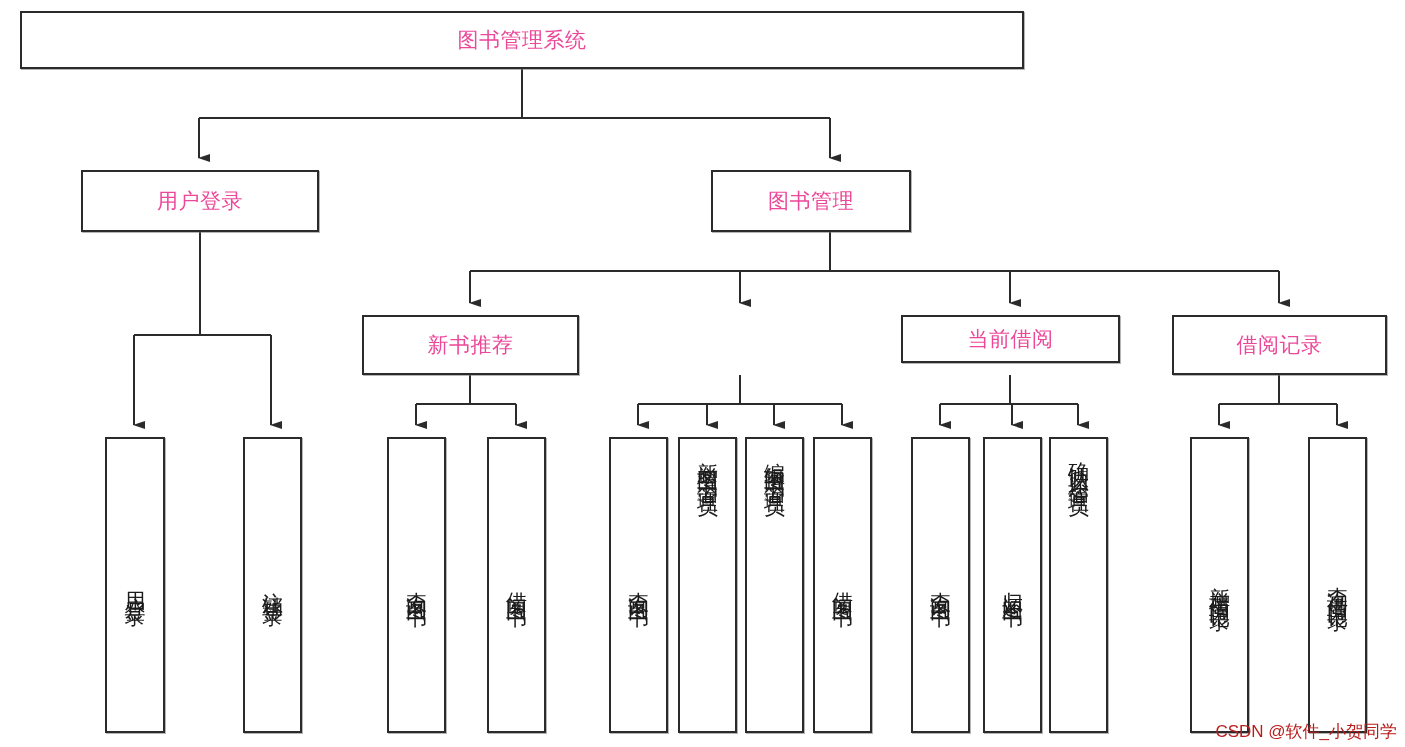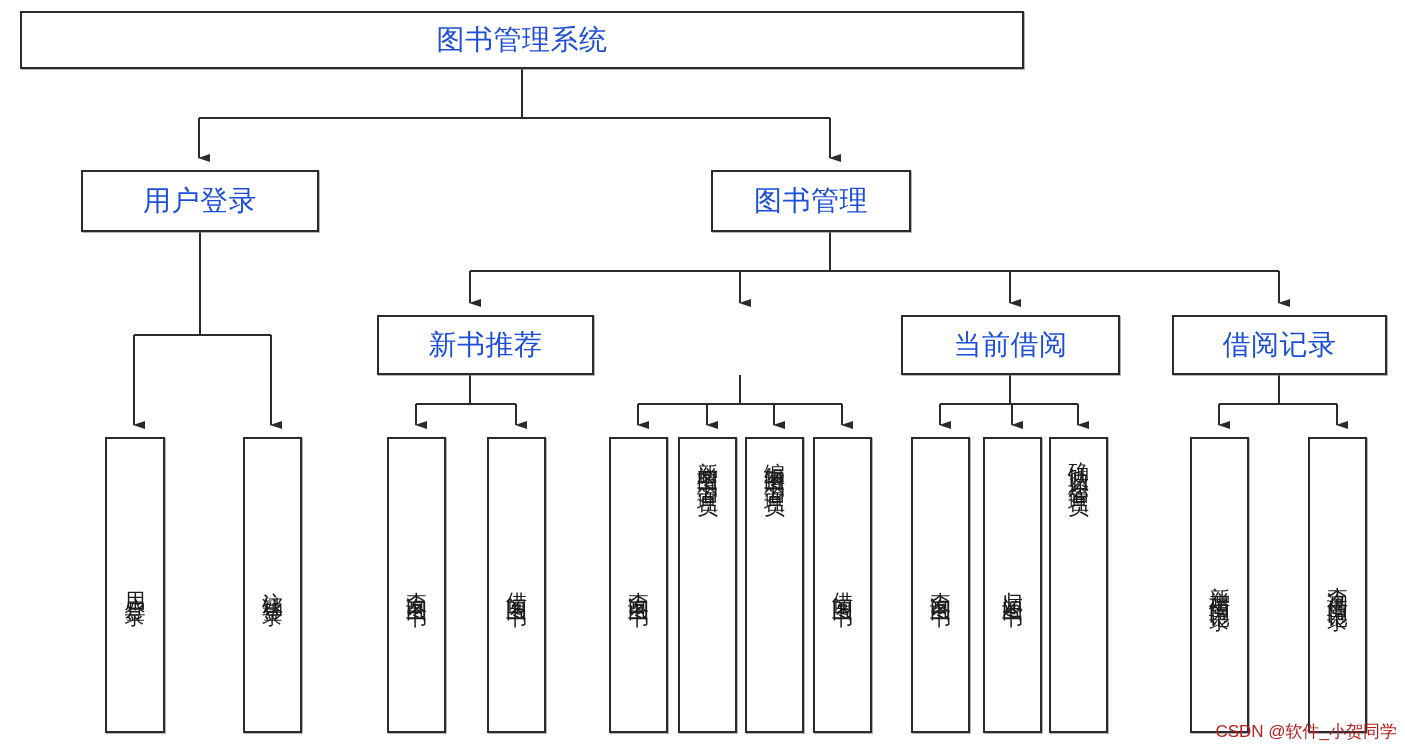--- a/index.html
+++ b/index.html
@@ -28,22 +28,22 @@
     position: absolute;
     box-sizing: border-box;
     background: #ffffff;
     border: 2px solid #2b2b2b;
     display: flex;
     align-items: center;
     justify-content: center;
     box-shadow: 1px 1px 0 rgba(120,120,120,0.55);
   }
   .node-label-h {
-    font-size: 28px;
-    color: #1d4ed8;
+    font-size: 21px;
+    color: #ec4899;
     line-height: 1.1;
     letter-spacing: 0.5px;
     white-space: nowrap;
   }
   .node-box.vertical {
     align-items: flex-start;
     justify-content: center;
     padding-top: 6px;
   }
   .node-label-v {
@@ -128,27 +128,27 @@
     <span class="node-label-h">图书管理系统</span>
   </div>
 
   <div class="node-box" style="left:81px; top:170px; width:238px; height:62px;">
     <span class="node-label-h">用户登录</span>
   </div>
   <div class="node-box" style="left:711px; top:170px; width:200px; height:62px;">
     <span class="node-label-h">图书管理</span>
   </div>
 
-  <div class="node-box" style="left:362px; top:315px; width:217px; height:60px;margin-left:15px;">
+  <div class="node-box" style="left:362px; top:315px; width:217px; height:60px;">
     <span class="node-label-h">新书推荐</span>
   </div>
-  <div class="node-box" style="left:901px; top:315px; width:219px; height:60px;">
+  <div class="node-box" style="left:901px; top:315px; width:219px; height:48px;">
     <span class="node-label-h">当前借阅</span>
   </div>
-  <div class="node-box" style="left:1172px; top:315px; width:215px; height:60px;font-family:Liberation Serif, serif;">
+  <div class="node-box" style="left:1172px; top:315px; width:215px; height:60px;">
     <span class="node-label-h">借阅记录</span>
   </div>
 
   <div class="node-box vertical centered" style="left:105px; top:437px; width:60px; height:296px;">
     <span class="node-label-v">用户登录</span>
   </div>
   <div class="node-box vertical centered" style="left:243px; top:437px; width:59px; height:296px;">
     <span class="node-label-v">注销登录</span>
   </div>
 

